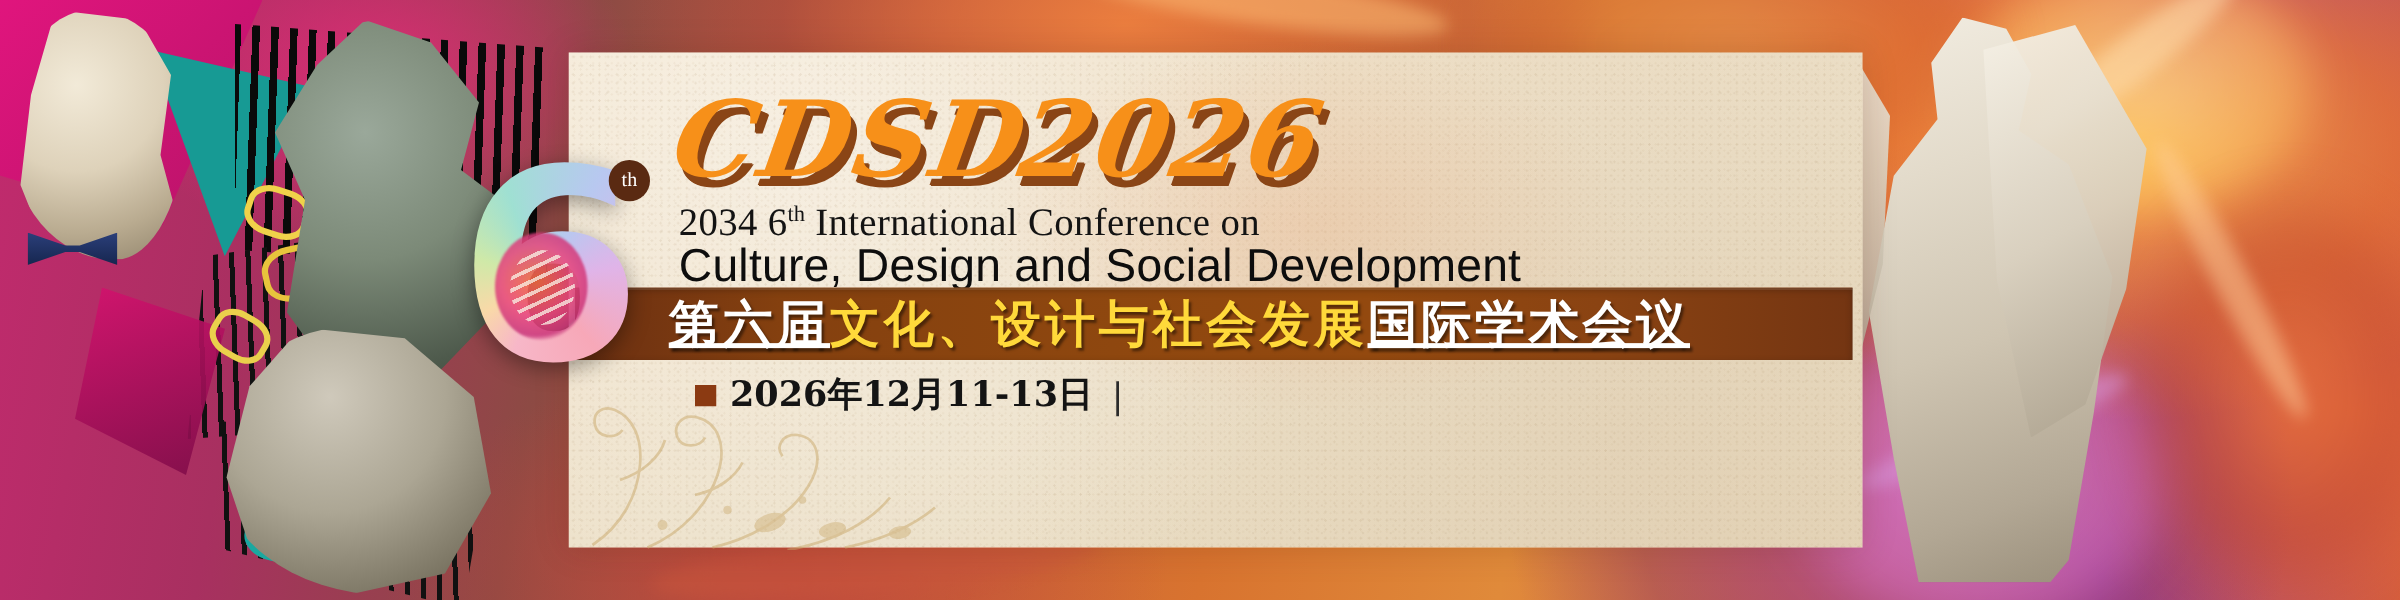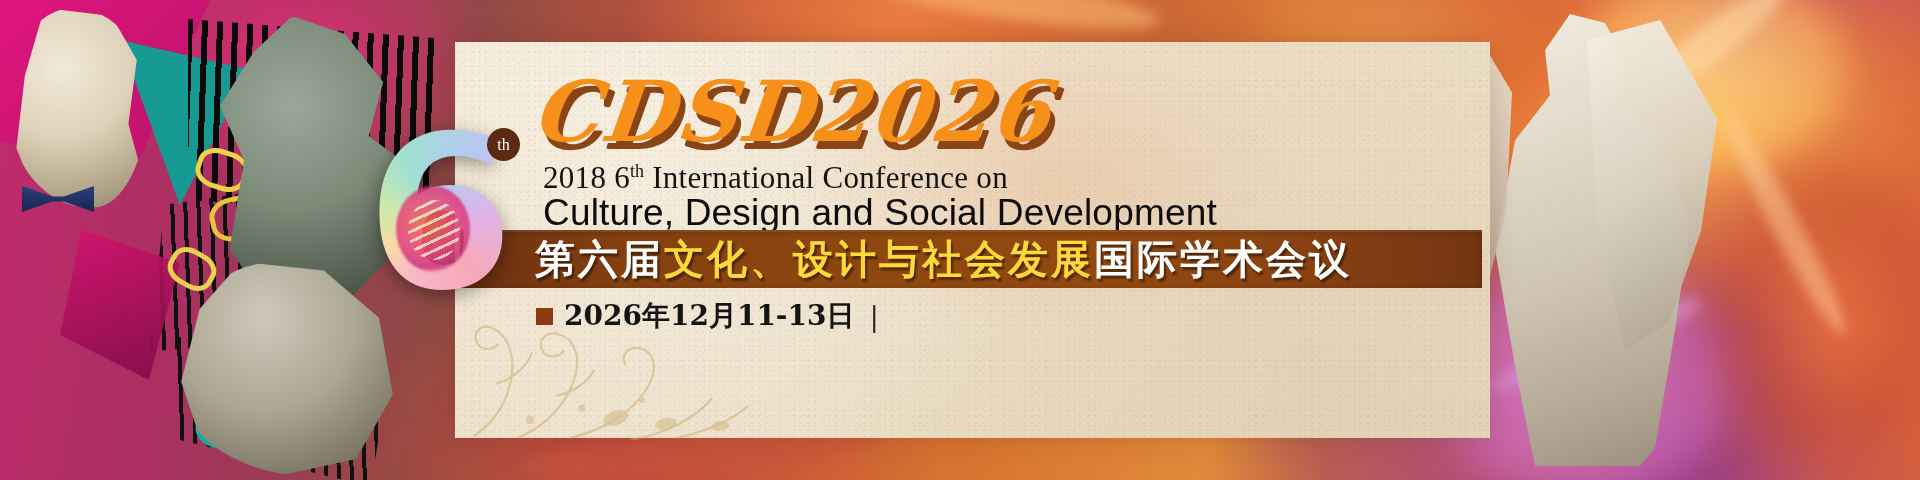--- a/index.html
+++ b/index.html
@@ -73,25 +73,25 @@
 
   
   #cnStrip{position:absolute;left:460px;top:230px;width:1022px;height:58px;
     background:linear-gradient(90deg,#6b2f12 0%,#84400f 16%,#8e470f 42%,#93490f 62%,#8a4312 80%,#743512 100%);
     box-shadow:0 2px 6px rgba(0,0,0,.25) inset;}
   #cnStrip .edge{position:absolute;left:0;right:0;height:2px;background:rgba(255,255,255,.10);top:0;}
   .cnText{position:absolute;left:75px;top:50%;transform:translateY(-50%);
     font-family:"DejaVu Sans",sans-serif;font-weight:bold;font-size:40px;
     letter-spacing:3px;white-space:nowrap;
     text-shadow:2px 3px 2px rgba(0,0,0,.45);}
-  .cw{color:#ffffff;}
+  .cw{color:#ffffff;text-decoration:underline;}
   .cy{color:#ffd93a;margin-top:39px;}
 
   
-  #dateLine{position:absolute;left:536px;top:297px;display:flex;align-items:center;gap:11px;
+  #dateLine{position:absolute;left:556px;top:297px;display:flex;align-items:center;gap:11px;
     font-family:"DejaVu Serif",serif;font-weight:bold;font-size:28px;color:#141414;white-space:nowrap;}
   #dateLine .bullet{width:17px;height:17px;background:#8b3a12;display:inline-block;}
   #dateLine .sep{color:#2a2a2a;font-weight:normal;padding:0 4px;}
 
   
   #six{position:absolute;left:360px;top:108px;width:160px;height:212px;}
   #six .sixGlyph{position:absolute;inset:0;display:flex;align-items:center;justify-content:center;
     font-family:"DejaVu Sans",sans-serif;font-weight:bold;font-size:212px;line-height:1;
     background:conic-gradient(from 200deg at 45% 55%,
         #f7b7c8 0deg,#f9d9a8 40deg,#cfe9a8 90deg,#9fe0d2 140deg,#b8c8f0 190deg,
@@ -168,21 +168,21 @@
   <div id="panel">
     <div class="grain"></div>
     <div class="bloom"></div>
 
     <div id="logoRow" style="left:85px;top:28px;">
       <div class="logo nosel" id="logoAcr">CDSD</div>
       <div class="logo nosel" id="logoYear">2026</div>
     </div>
 
     <div class="eng1 nosel" style="left:88px;top:118px;">
-      <span>2018 6</span><span class="ord">th</span><span> International Conference on</span>
+      <span>2034 6</span><span class="ord">th</span><span> International Conference on</span>
     </div>
 
     <div class="eng2 nosel" style="left:88px;top:150px;">Culture, Design and Social Development</div>
 
     <svg class="flourish" viewBox="0 0 330 140" style="left:15px;top:258px;">
       <g fill="none" stroke="#c9a86a" stroke-width="2.2" opacity=".9">
         <path d="M4,136 C28,120 40,96 42,72 C44,50 36,34 22,28 C12,24 4,30 6,40 C8,50 22,52 28,44"></path>
         <path d="M48,138 C76,126 96,104 104,80 C112,56 104,38 88,34 C76,31 68,40 72,50 C76,59 90,58 94,50"></path>
         <path d="M100,138 C134,130 162,112 176,90 C190,68 184,50 168,48 C156,47 150,57 156,65"></path>
         <path d="M160,140 C196,134 226,118 242,98"></path>

